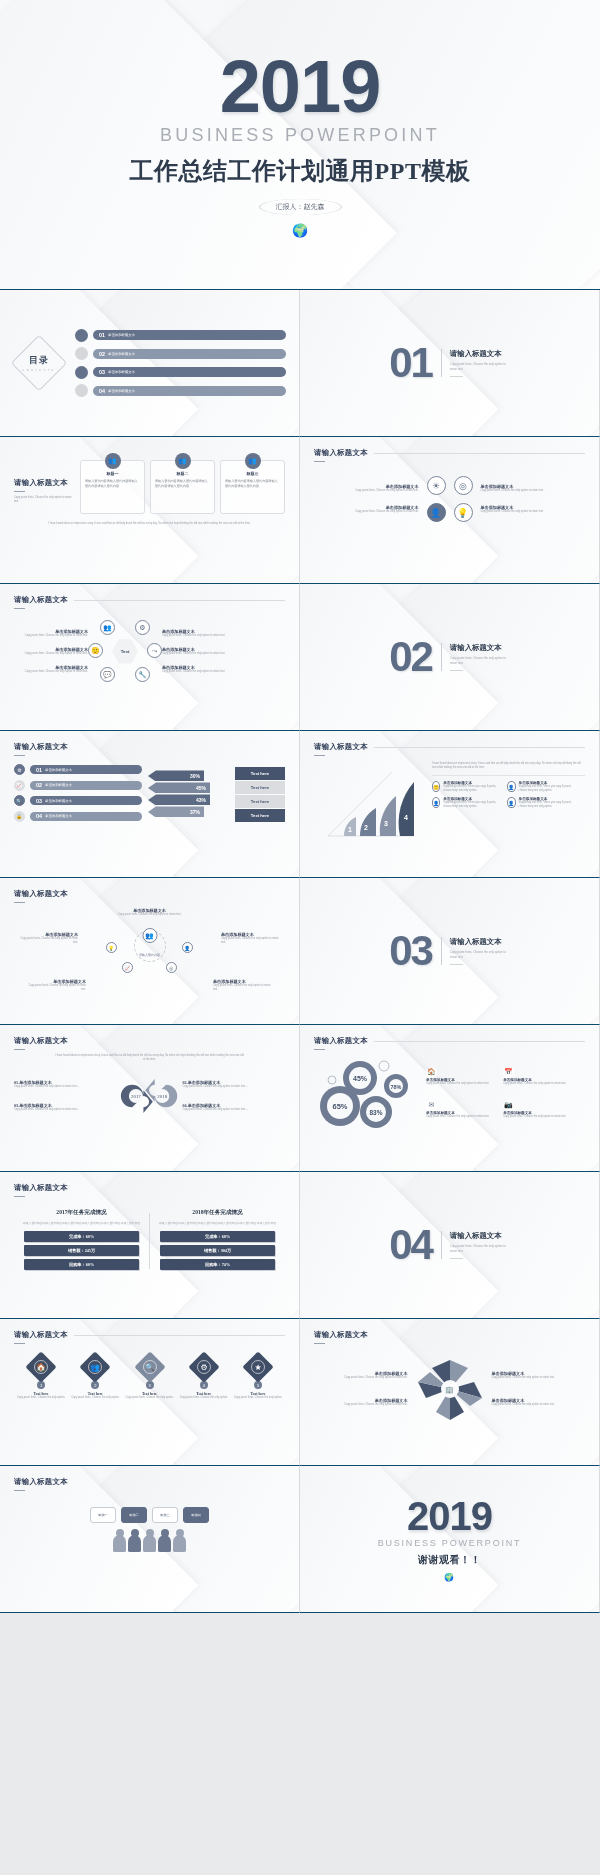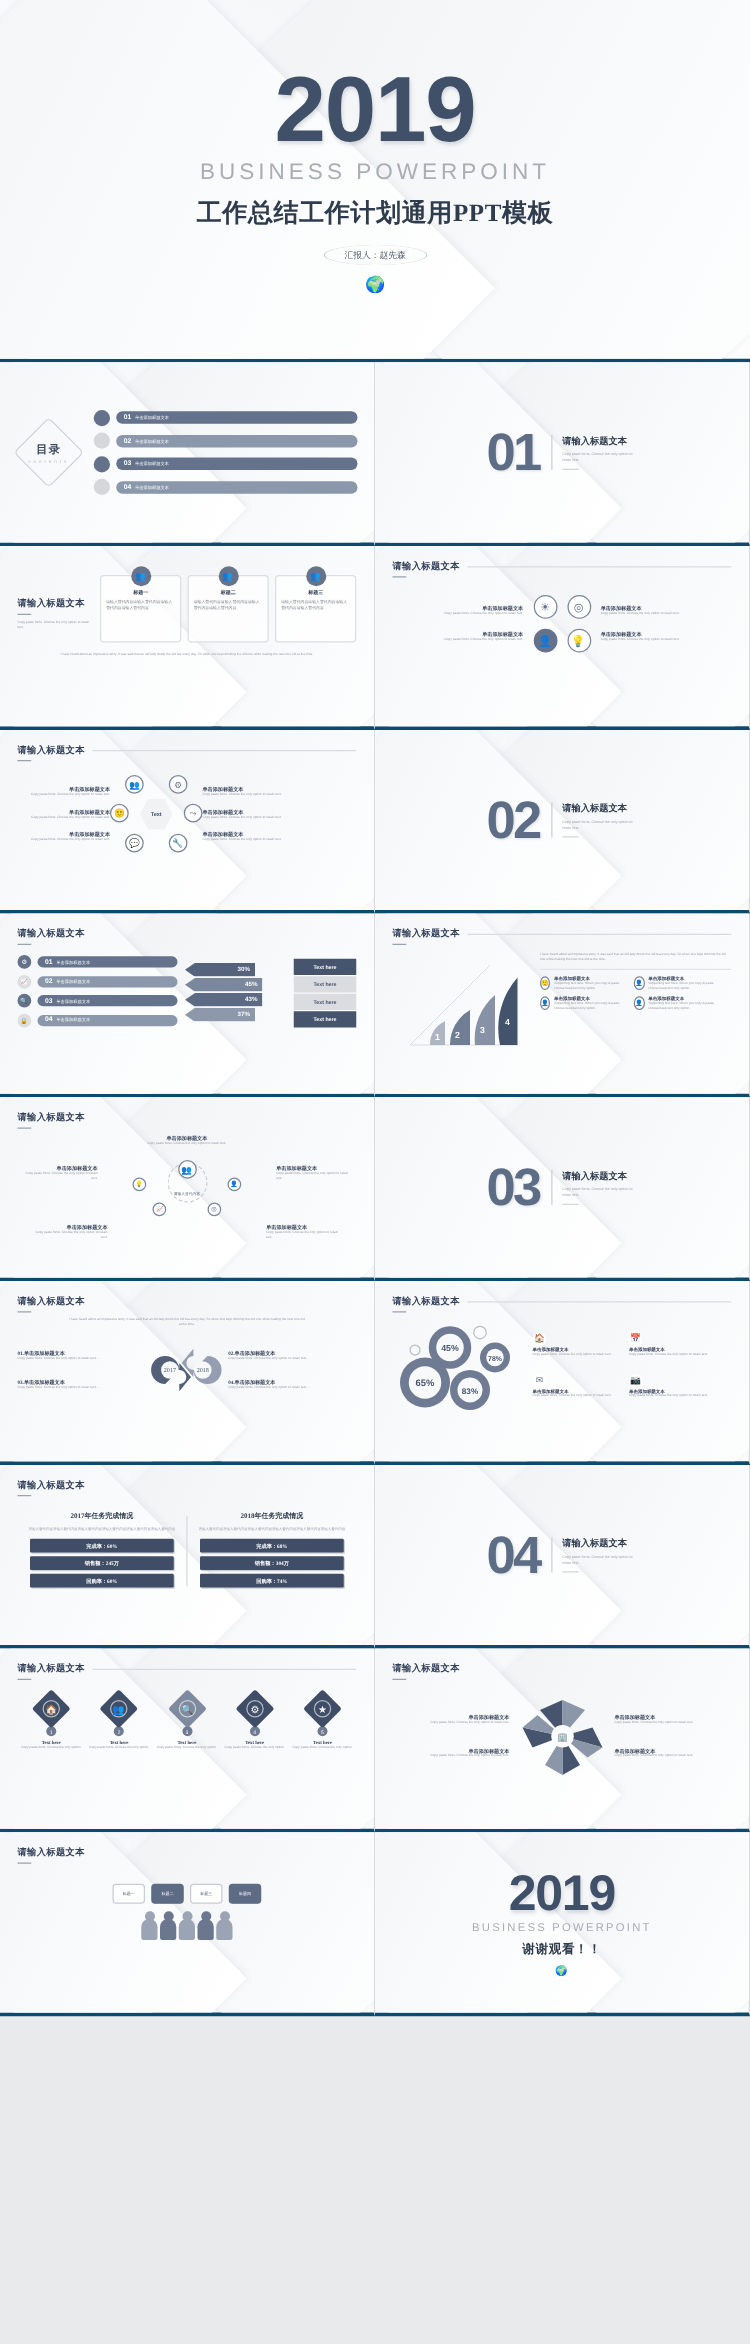--- a/index.html
+++ b/index.html
@@ -10,21 +10,21 @@
     overflow: hidden;
   }
   .sheet { width: 600px; height: 1875px; position: relative; background: #e9eaec; }
 
   
   .grid { display: flex; flex-wrap: wrap; width: 600px; }
   .slide {
     position: relative; overflow: hidden;
     background: #fdfdfd;
     border-right: 1px solid #d8dade;
-    border-bottom: 3px solid #0c4a6e;
+    border-bottom: 1px solid #0c4a6e;
   }
   .slide.full { width: 600px; height: 290px; border-right: none; }
   .slide.half { width: 300px; height: 147px; }
   .slide.half:nth-child(odd) { border-right: 1px solid #d8dade; }
 
   
   .bg { position: absolute; inset: 0; overflow: hidden; pointer-events: none; }
   .bg::before, .bg::after {
     content: ""; position: absolute; width: 150%; height: 150%;
   }
@@ -43,21 +43,21 @@
   .fold.bl { bottom: -65%; left: -32%; width: 85%; height: 150%; transform: rotate(-45deg);
              box-shadow: 2px 0 6px rgba(160,166,176,.14); }
 
   
   .cover { display: flex; flex-direction: column; align-items: center; justify-content: center;
            height: 100%; position: relative; z-index: 2; }
   .cover-year { font-family: "Liberation Sans", sans-serif; font-weight: bold;
                 font-size: 74px; color: #3f5068; letter-spacing: -1px; line-height: .95;
                 text-shadow: 1px 2px 3px rgba(120,130,145,.25); }
   .cover-sub { font-size: 18px; color: #a9adb4; letter-spacing: 3.2px; margin-top: 3px; }
-  .cover-title { font-family: "Liberation Serif", serif; font-weight: bold; font-size: 20px;
+  .cover-title { font-family: "Liberation Serif", serif; font-weight: bold; font-size: 24px;
                  color: #2f3c4e; margin-top: 9px; letter-spacing: .5px; }
   .cover-author { margin-top: 12px; font-size: 7px; color: #56606f;
                   font-family: "Liberation Serif", serif;
                   border-left: 1px solid #c9ccd2; border-right: 1px solid #c9ccd2;
                   border-radius: 50%; padding: 3px 16px; }
   .cover-globe { margin-top: 9px; font-size: 13px; color: #3f5068; line-height: 1; }
 
   
   .s-inner { position: absolute; inset: 0; z-index: 2; padding: 11px 14px; }
   .s-title { font-family: "Liberation Serif", serif; font-weight: bold; font-size: 7.4px;

